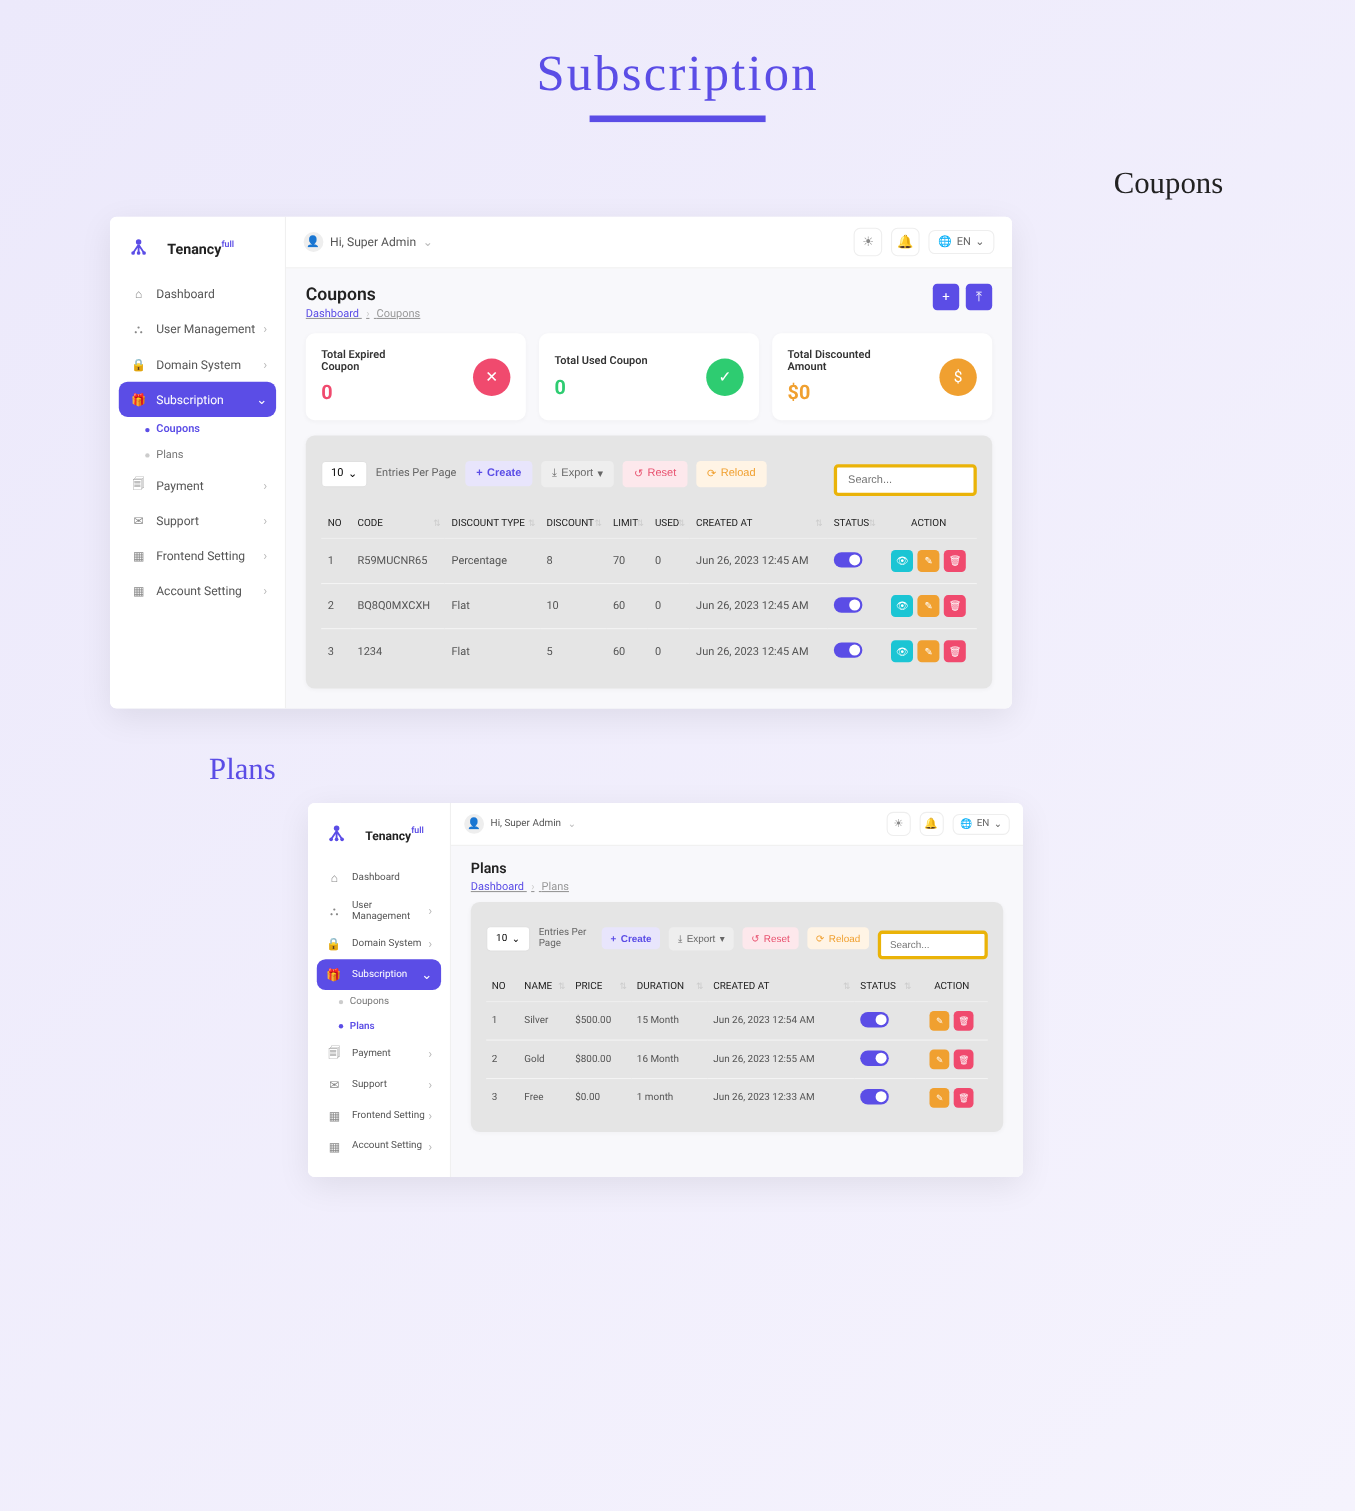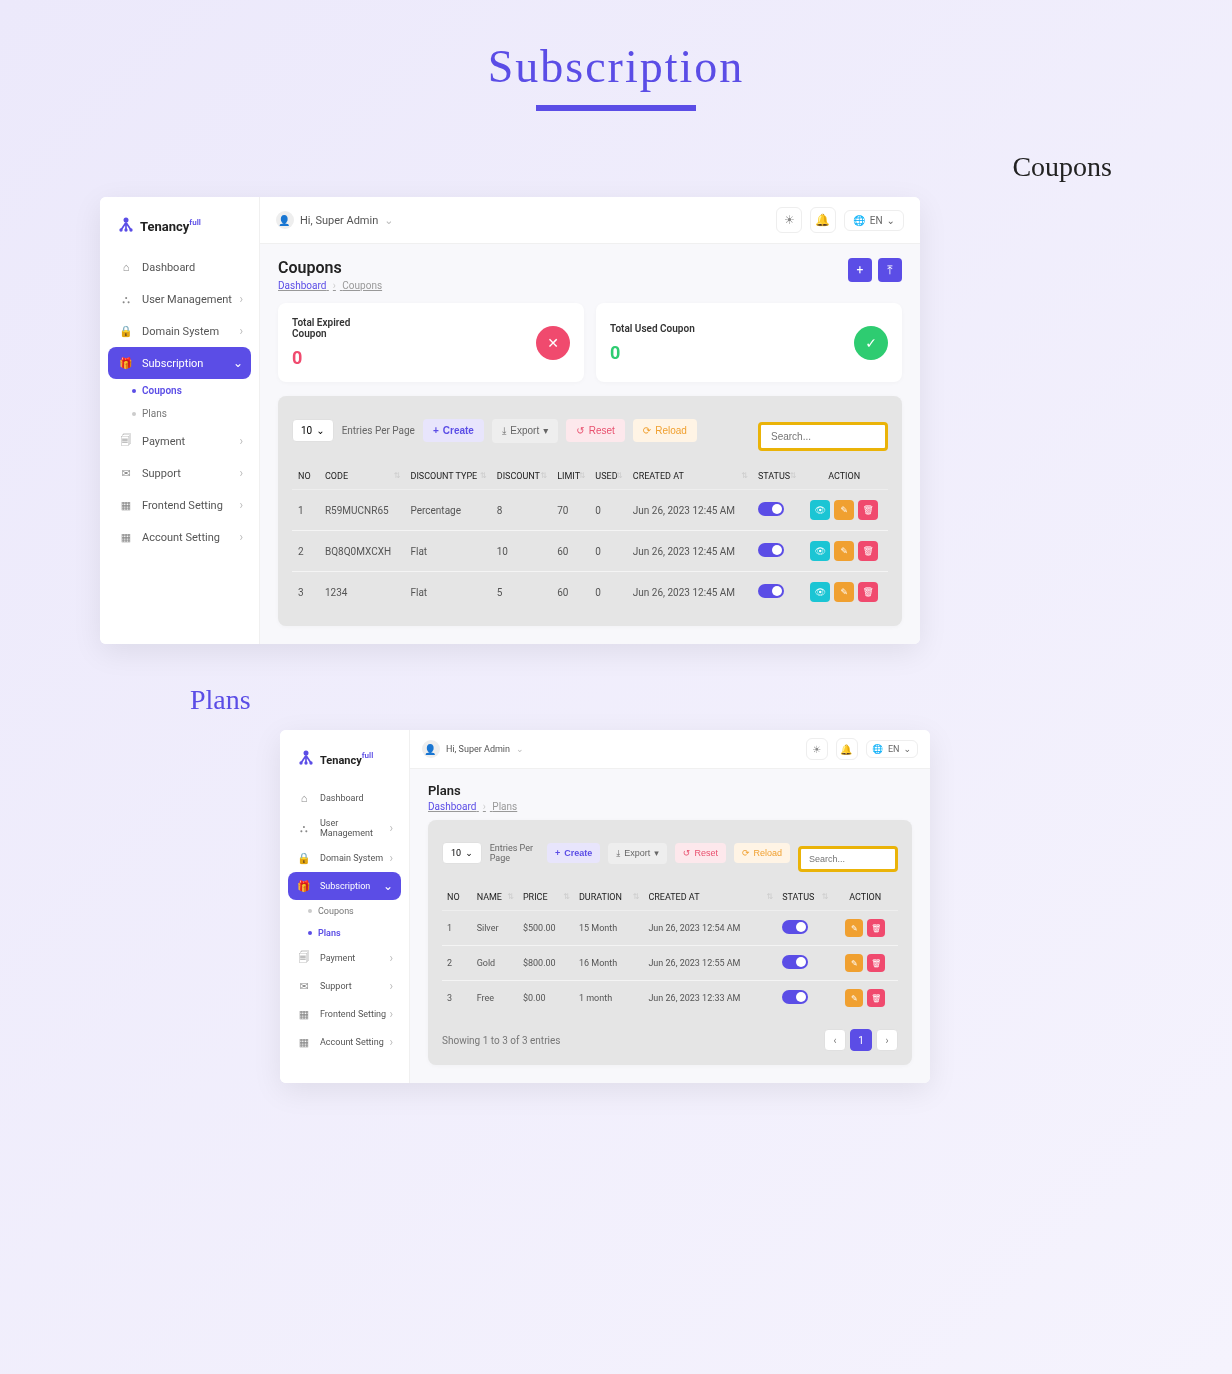--- a/index.html
+++ b/index.html
@@ -48,21 +48,21 @@
   width: 160px;
   background: #fff;
   border-right: 1px solid #f0f0f0;
   padding: 14px 8px;
   flex-shrink: 0;
 }
 .panel.two .sidebar { width: 130px; }
 .logo {
   display: flex;
   align-items: flex-end;
-  gap: 4px;
+  gap: 16px;
   padding: 4px 8px 16px;
 }
 .logo-icon {
   width: 20px;
   height: 20px;
   position: relative;
 }
 .logo-icon svg { width: 100%; height: 100%; }
 .logo-text { font-weight: 700; font-size: 13px; color: #222; }
 .logo-sup { font-size: 8px; color: #5b4de6; font-weight: 600; vertical-align: super; }
@@ -381,20 +381,27 @@
             <div class="stat-value" style="color:#f04a6e">0</div>
           </div>
         <span class="stat-circle" style="background:#f04a6e">✕</span>
       </div>
       <div class="stat-card">
         <div>
             <div class="stat-label">Total Used Coupon</div>
             <div class="stat-value" style="color:#2ecc71">0</div>
           </div>
         <span class="stat-circle" style="background:#2ecc71">✓</span>
+      </div>
+      <div class="stat-card">
+        <div>
+            <div class="stat-label">Total Discounted Amount</div>
+            <div class="stat-value" style="color:#f0a030">$0</div>
+          </div>
+        <span class="stat-circle" style="background:#f0a030">$</span>
       </div>
     </div>
 
     <div class="table-card">
       <div class="table-toolbar">
         <span class="entries-select">
             <span>10</span> 
             <span>⌄</span>
           </span>
         <span class="entries-label">Entries Per Page</span>
@@ -686,27 +693,15 @@
                     <span>✎</span>
                   </span>
                   <span class="ab del">
                     <span>🗑</span>
                   </span>
                 </div>
               </td>
             </tr>
           </tbody>
       </table>
-      <div class="table-footer">
-        <span>Showing 1 to 3 of 3 entries</span>
-        <div class="pagination">
-          <span class="pg-btn">
-              <span>‹</span>
-            </span>
-          <span class="pg-btn active">1</span>
-          <span class="pg-btn">
-              <span>›</span>
-            </span>
-        </div>
-      </div>
     </div>
   </div>
 </div>
 
 </body></html>

